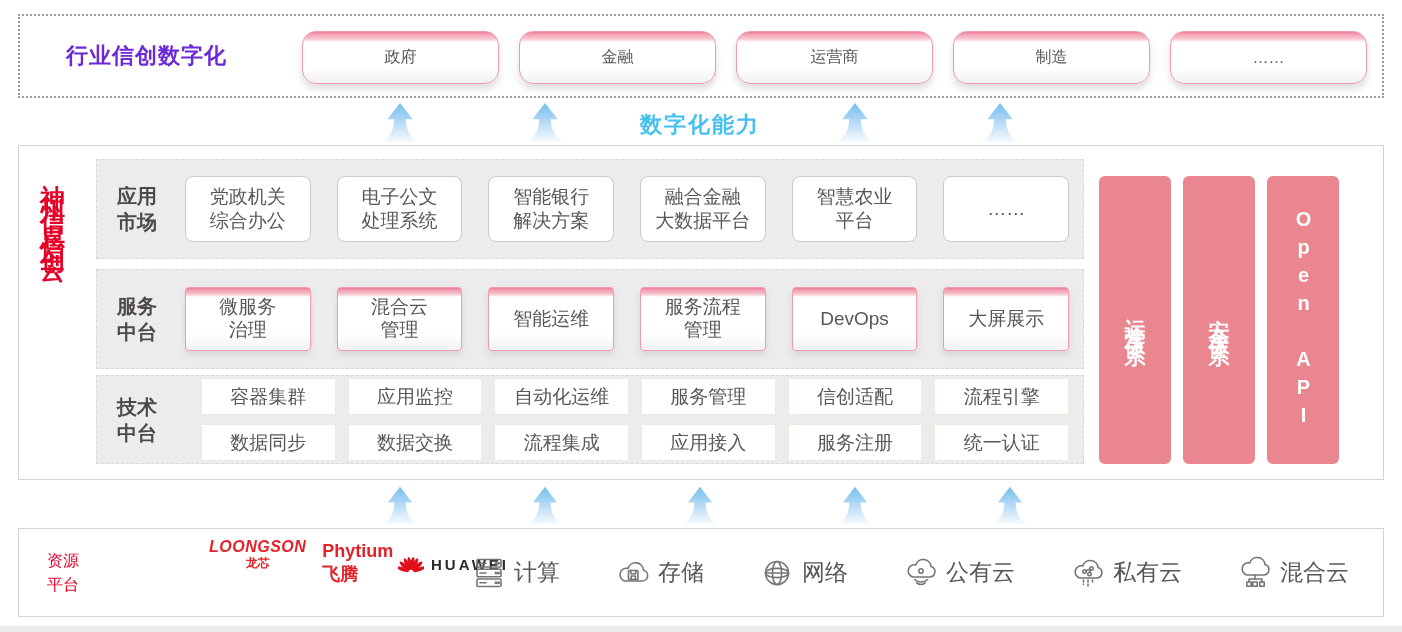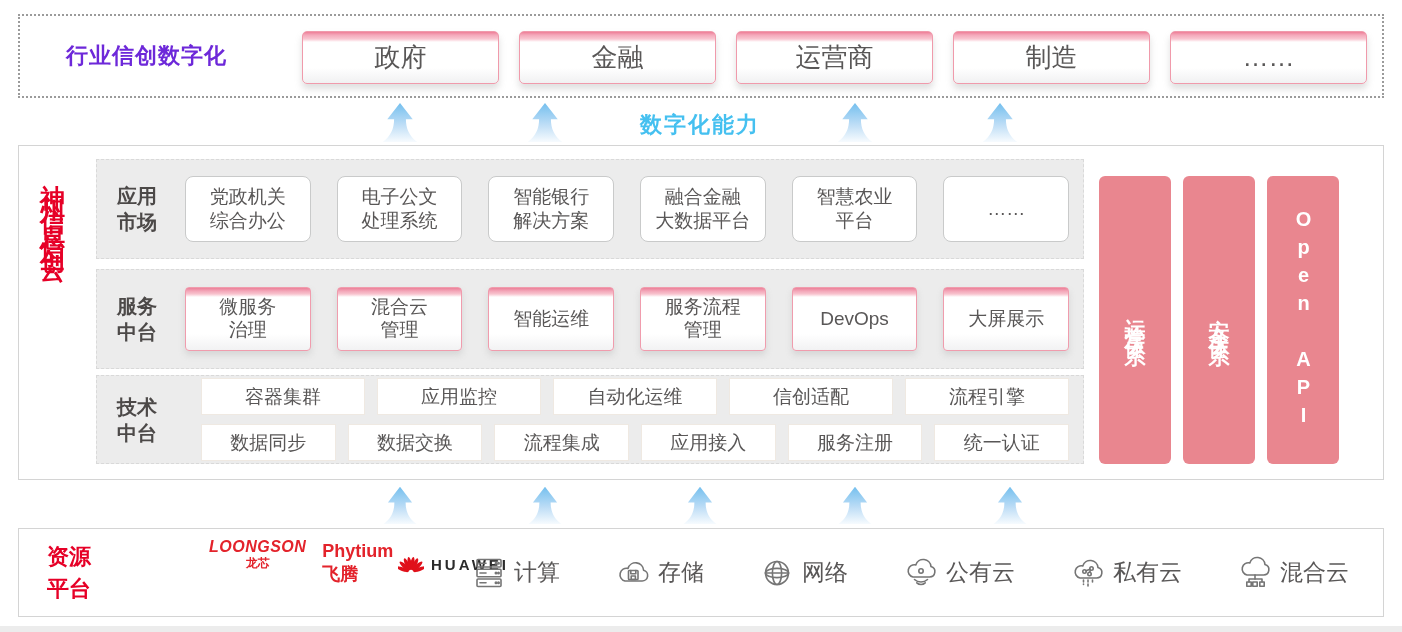--- a/index.html
+++ b/index.html
@@ -5,26 +5,26 @@
   * { margin:0; padding:0; box-sizing:border-box; }
   html,body { background:#fff; }
   body { font-family:"Liberation Sans","DejaVu Sans",sans-serif; }
   .stage { position:relative; width:1402px; height:632px; background:#fff; overflow:hidden; }
 
   
   .top-band { position:absolute; left:18px; top:14px; width:1366px; height:84px;
               border:2px dotted #9b9b9b; background:#fff; }
   .industry-label { position:absolute; left:46px; top:0; height:100%; display:flex; align-items:center;
                     font-size:22px; font-weight:bold; color:#6d28d9; letter-spacing:1px; }
-  .tab { position:absolute; top:15px; width:197px; height:53px; border-radius:5px;
+  .tab { position:absolute; top:15px; width:197px; height:53px; border-radius:14px;
          border:1px solid #f09aab;
          background:linear-gradient(180deg,#ee7e97 0px,#f4a8ba 3px,#f9c6d1 7px,#ffffff 10px,#ffffff 70%,#f1f1f2 100%);
          box-shadow:0 5px 7px rgba(140,140,140,.28);
          display:flex; align-items:center; justify-content:center;
-         font-size:26px; color:#595757; }
+         font-size:16px; color:#595757; }
   .tab.t0{left:282px}.tab.t1{left:499px}.tab.t2{left:716px}.tab.t3{left:933px}.tab.t4{left:1150px}
 
   
   .arrow { position:absolute; width:40px; height:42px; }
   .cap-text { position:absolute; left:560px; top:110px; width:280px; text-align:center;
               font-size:22px; font-weight:bold; color:#45c0f0; letter-spacing:2px; }
 
   
   .main-box { position:absolute; left:18px; top:145px; width:1366px; height:335px;
               background:#fff; border:1px solid #d4d4d4; }
@@ -55,21 +55,21 @@
   .pillar { position:absolute; top:30px; width:72px; height:288px; background:#e9868f; border-radius:6px;
             display:flex; align-items:center; justify-content:center;
             writing-mode:vertical-lr; text-orientation:upright;
             color:#fff; font-size:21px; font-weight:bold; letter-spacing:9px; }
   .pillar.p0{left:1080px}.pillar.p1{left:1164px}.pillar.p2{left:1248px; letter-spacing:6px; font-size:20px;}
 
   
   .res-box { position:absolute; left:18px; top:528px; width:1366px; height:89px;
              background:#fff; border:1px solid #d4d4d4; }
   .res-label { position:absolute; left:28px; top:0; height:100%; display:flex; align-items:center;
-               font-size:22px; font-weight:bold; color:#e60027; white-space:pre-line; line-height:1.45; }
+               font-size:16px; font-weight:normal; color:#e60027; white-space:pre-line; line-height:1.45; }
   .vendors { position:absolute; left:190px; top:9px; width:300px; display:flex; align-items:center; }
   .vendor-row1 { display:flex; align-items:flex-start; gap:16px; }
   .loongson { display:flex; flex-direction:column; align-items:center; }
   .loongson-name { font-size:16px; font-weight:900; font-style:italic; color:#e3232b; letter-spacing:.5px; }
   .loongson-sub { font-size:12px; font-weight:bold; color:#e3232b; margin-top:-1px; }
   .phytium { font-size:18px; font-weight:bold; color:#e3232b; margin-top:3px; }
   .vendor-row2 { display:flex; align-items:center; gap:7px; margin-top:5px; }
   .huawei-name { font-size:15px; font-weight:bold; color:#2b2b2b; letter-spacing:3px; }
   .res-items { position:absolute; left:452px; right:34px; top:0; height:100%;
                display:flex; align-items:center; justify-content:space-between; }
@@ -155,20 +155,21 @@
     </div>
 
     <div class="row r3">
       <div class="row-label">技术
 中台</div>
       <div class="tech-col">
         <div class="tech-line">
           <div class="tech-box">容器集群</div>
           <div class="tech-box">应用监控</div>
           <div class="tech-box">自动化运维</div>
+          <div class="tech-box">服务管理</div>
           <div class="tech-box">信创适配</div>
           <div class="tech-box">流程引擎</div>
         </div>
         <div class="tech-line">
           <div class="tech-box">数据同步</div>
           <div class="tech-box">数据交换</div>
           <div class="tech-box">流程集成</div>
           <div class="tech-box">应用接入</div>
           <div class="tech-box">服务注册</div>
           <div class="tech-box">统一认证</div>

